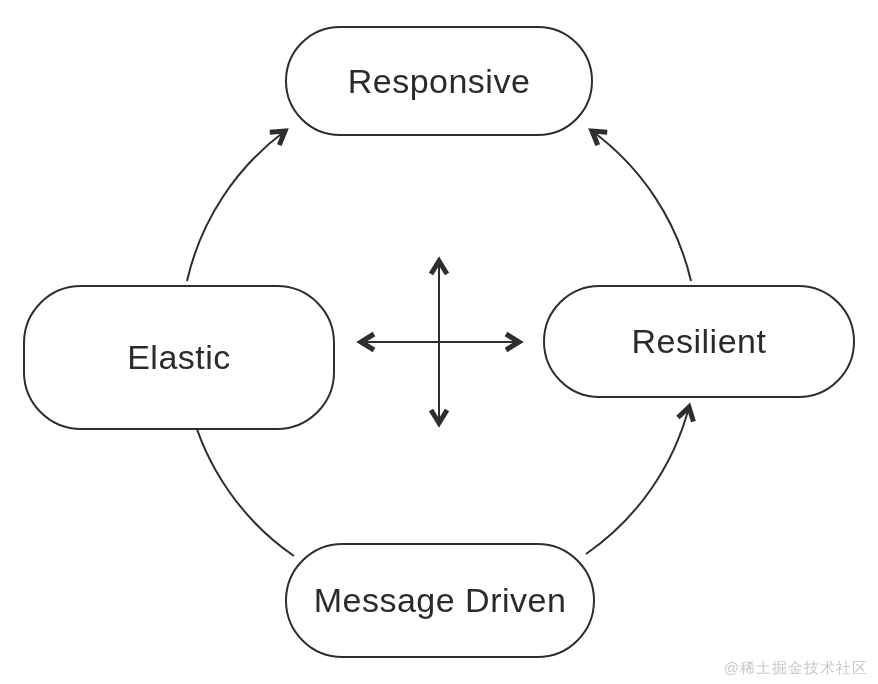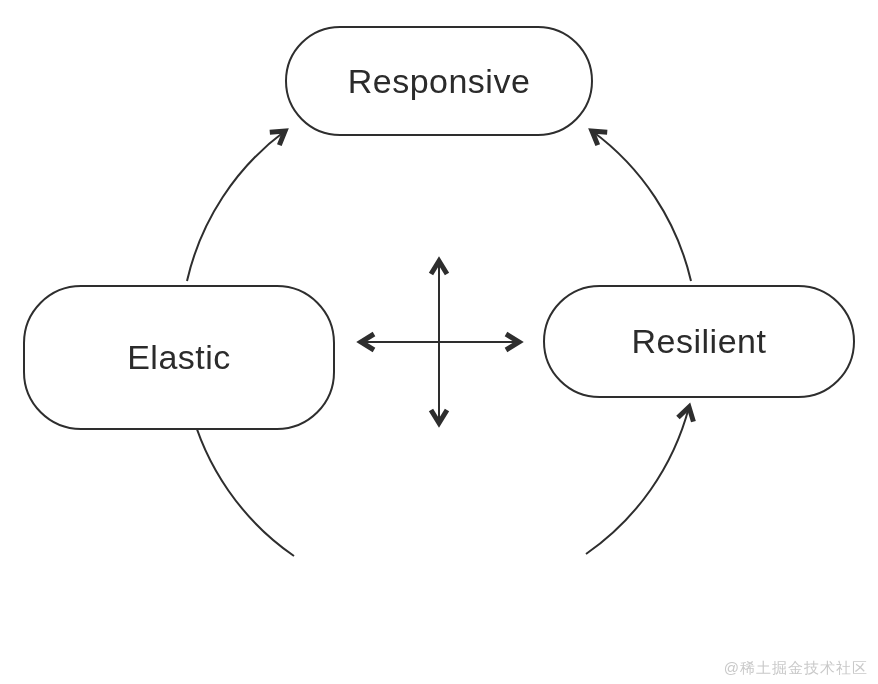--- a/index.html
+++ b/index.html
@@ -76,16 +76,19 @@
   </div>
 
   <div class="node node-elastic">
     <span>Elastic</span>
   </div>
 
   <div class="node node-resilient">
     <span>Resilient</span>
   </div>
 
+  <div class="node node-message">
+    <span>Message Driven</span>
+  </div>
 
   <div class="watermark">@稀土掘金技术社区</div>
 
 </div>
 
 </body></html>

